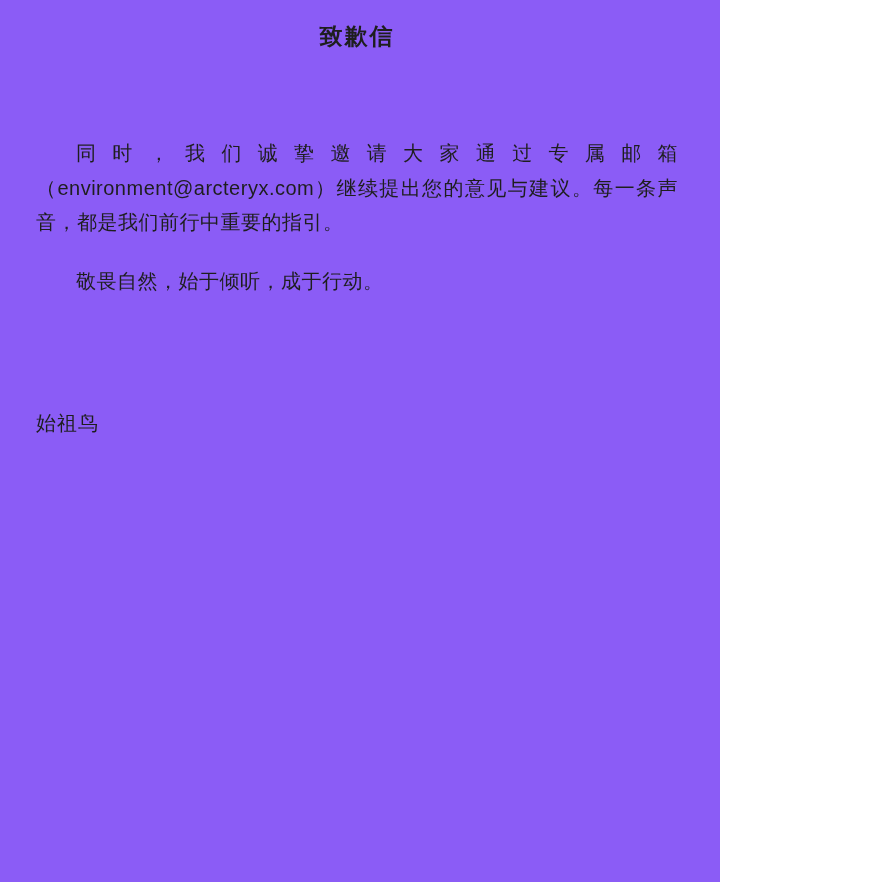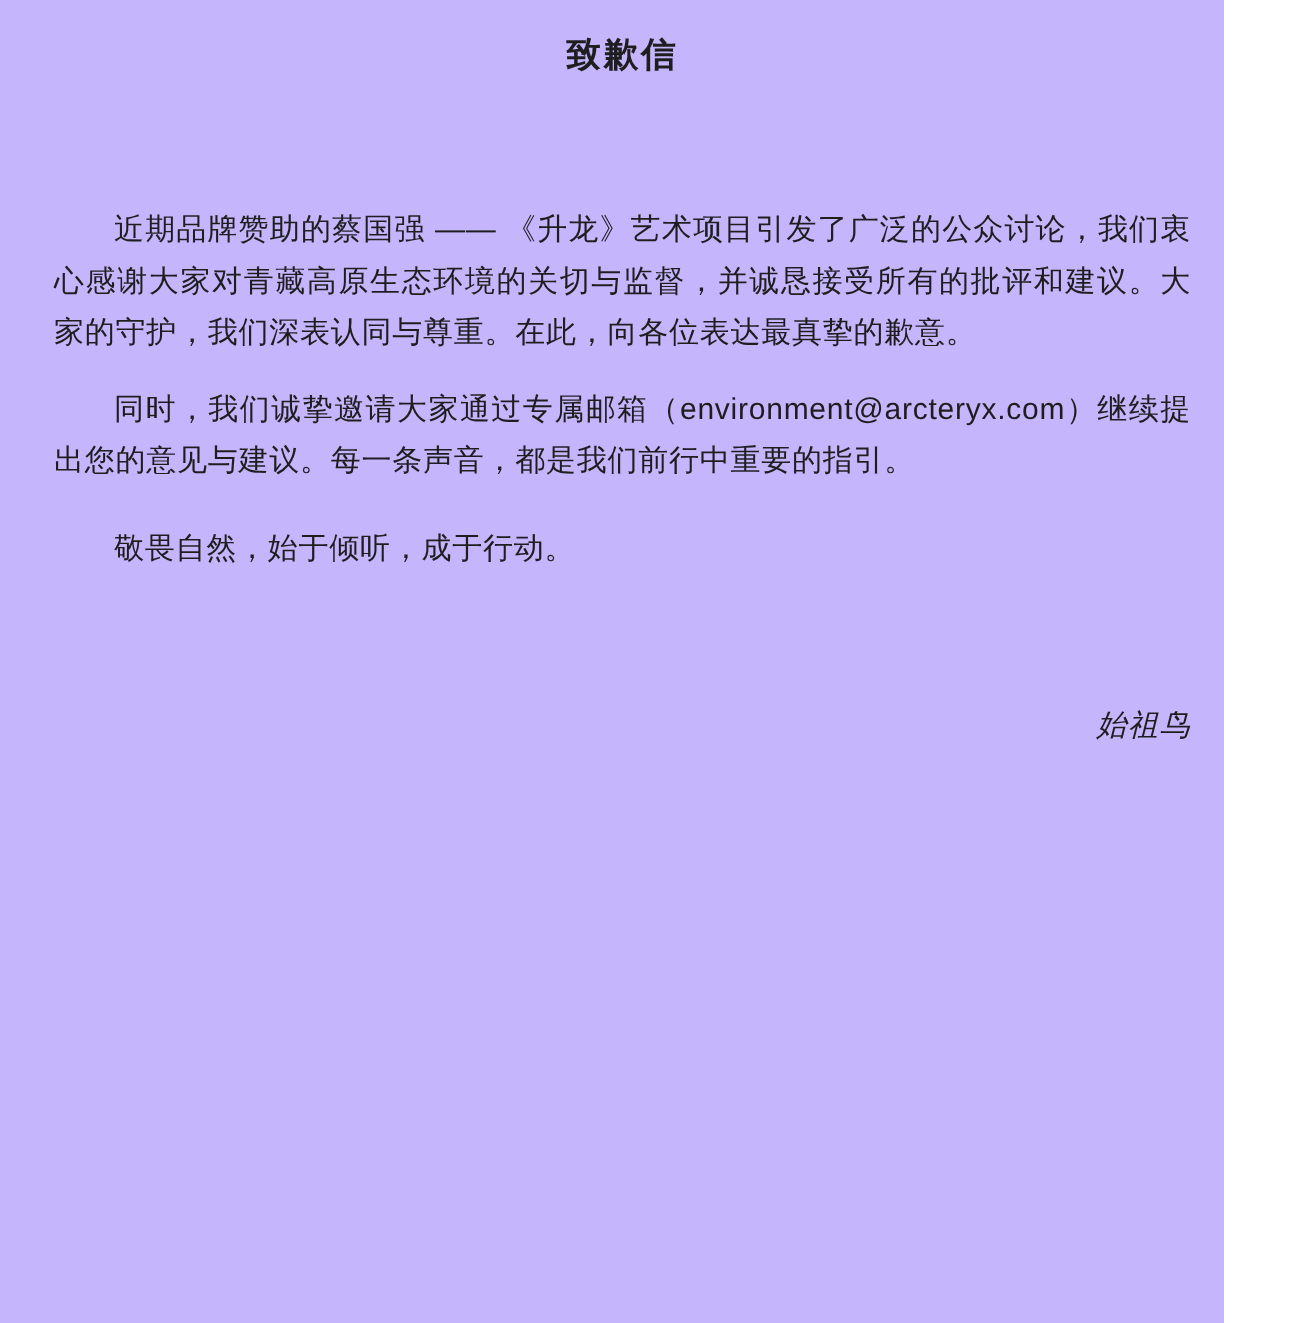--- a/index.html
+++ b/index.html
@@ -2,26 +2,26 @@
 <html><head>
 <meta charset="utf-8">
 <style>
   html, body {
     margin: 0;
     padding: 0;
     background: #ffffff;
   }
   .page {
     position: relative;
-    width: 816px;
+    width: 720px;
     height: 882px;
     box-sizing: border-box;
-    background: #c4b5fd;
+    background: #8b5cf6;
     color: #1e1e1e;
-    padding: 20px 22px 0 36px;
+    padding: 20px 42px 0 36px;
     overflow: hidden;
     font-family: "Liberation Sans", "DejaVu Sans", sans-serif;
   }
   .letter-title {
     font-size: 23px;
     line-height: 32px;
     font-weight: bold;
     text-align: center;
     margin: 0 0 84px 0;
     letter-spacing: 2px;
@@ -38,39 +38,37 @@
     margin-top: 24px;
   }
   .closing-line {
     font-size: 20px;
     line-height: 34.5px;
     text-indent: 2em;
     margin: 0;
     letter-spacing: 0.5px;
   }
   .signature-block {
-    margin-top: 84px;
-    text-align: right;
-    font-style: italic;
+    margin-top: 108px;
+    text-align: left;
   }
   .signature-name,
   .signature-date {
     font-size: 20px;
     line-height: 35px;
     letter-spacing: 1px;
   }
 </style>
 </head>
 <body>
 
 <div class="page">
 
   <h1 class="letter-title">致歉信</h1>
 
-  <p class="body-para">近期品牌赞助的蔡国强 —— 《升龙》艺术项目引发了广泛的公众讨论，我们衷心感谢大家对青藏高原生态环境的关切与监督，并诚恳接受所有的批评和建议。大家的守护，我们深表认同与尊重。在此，向各位表达最真挚的歉意。</p>
 
 
 
   <p class="body-para">同时，我们诚挚邀请大家通过专属邮箱（environment@arcteryx.com）继续提出您的意见与建议。每一条声音，都是我们前行中重要的指引。</p>
 
   <div class="closing-block">
     <p class="closing-line">敬畏自然，始于倾听，成于行动。</p>
   </div>
 
   <div class="signature-block">

